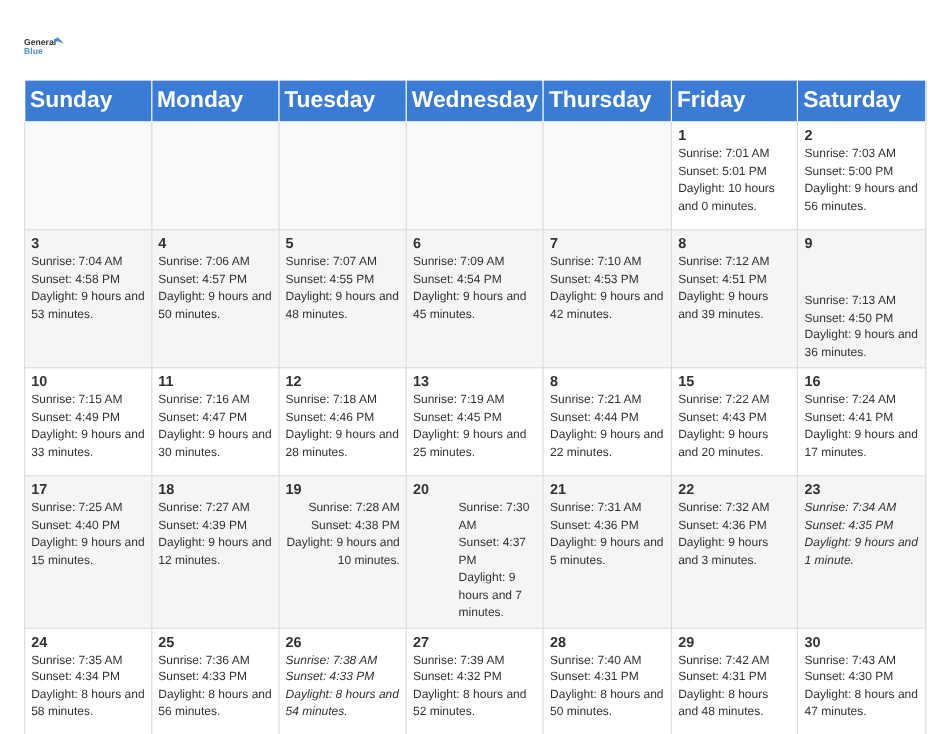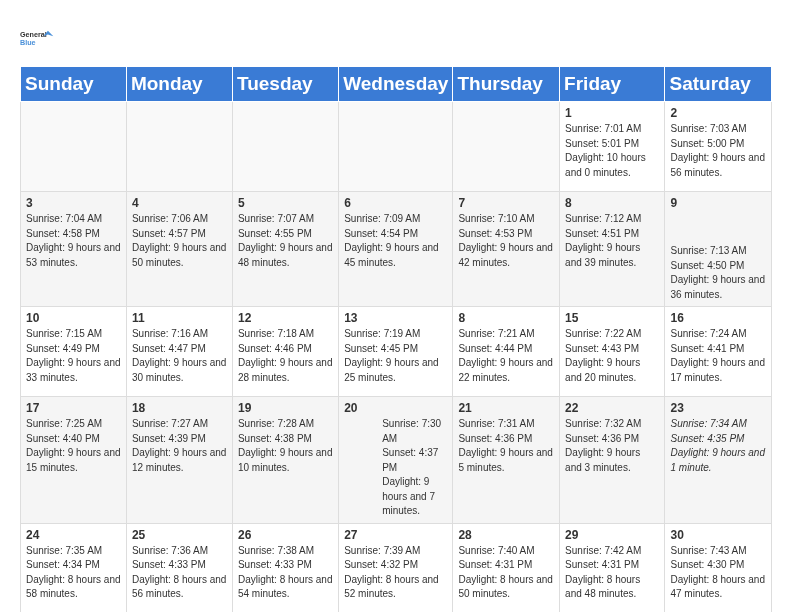--- a/index.html
+++ b/index.html
@@ -226,21 +226,21 @@
 Daylight: 9 hours and 15 minutes.</div>
         </td>
         <td>
           <span class="day-number">18</span>
           <div class="day-info" style="white-space: pre-line;">Sunrise: 7:27 AM
 Sunset: 4:39 PM
 Daylight: 9 hours and 12 minutes.</div>
         </td>
         <td>
           <span class="day-number">19</span>
-          <div class="day-info" style="white-space: pre-line;">Sunrise: 7:28 AM
+          <div class="day-info" style="white-space: pre-line; text-align: right;">Sunrise: 7:28 AM
 Sunset: 4:38 PM
 Daylight: 9 hours and 10 minutes.</div>
         </td>
         <td>
           <span class="day-number">20</span>
           <div class="day-info" style="white-space: pre-line; margin-left: 38px;">Sunrise: 7:30 AM
 Sunset: 4:37 PM
 Daylight: 9 hours and 7 minutes.</div>
         </td>
         <td>
@@ -270,21 +270,21 @@
 Daylight: 8 hours and 58 minutes.</div>
         </td>
         <td>
           <span class="day-number">25</span>
           <div class="day-info" style="white-space: pre-line;">Sunrise: 7:36 AM
 Sunset: 4:33 PM
 Daylight: 8 hours and 56 minutes.</div>
         </td>
         <td>
           <span class="day-number">26</span>
-          <div class="day-info" style="white-space: pre-line;">Sunrise: 7:38 AM
+          <div class="day-info" style="white-space: pre-line; font-style: italic;">Sunrise: 7:38 AM
 Sunset: 4:33 PM
 Daylight: 8 hours and 54 minutes.</div>
         </td>
         <td>
           <span class="day-number">27</span>
           <div class="day-info" style="white-space: pre-line;">Sunrise: 7:39 AM
 Sunset: 4:32 PM
 Daylight: 8 hours and 52 minutes.</div>
         </td>
         <td>

